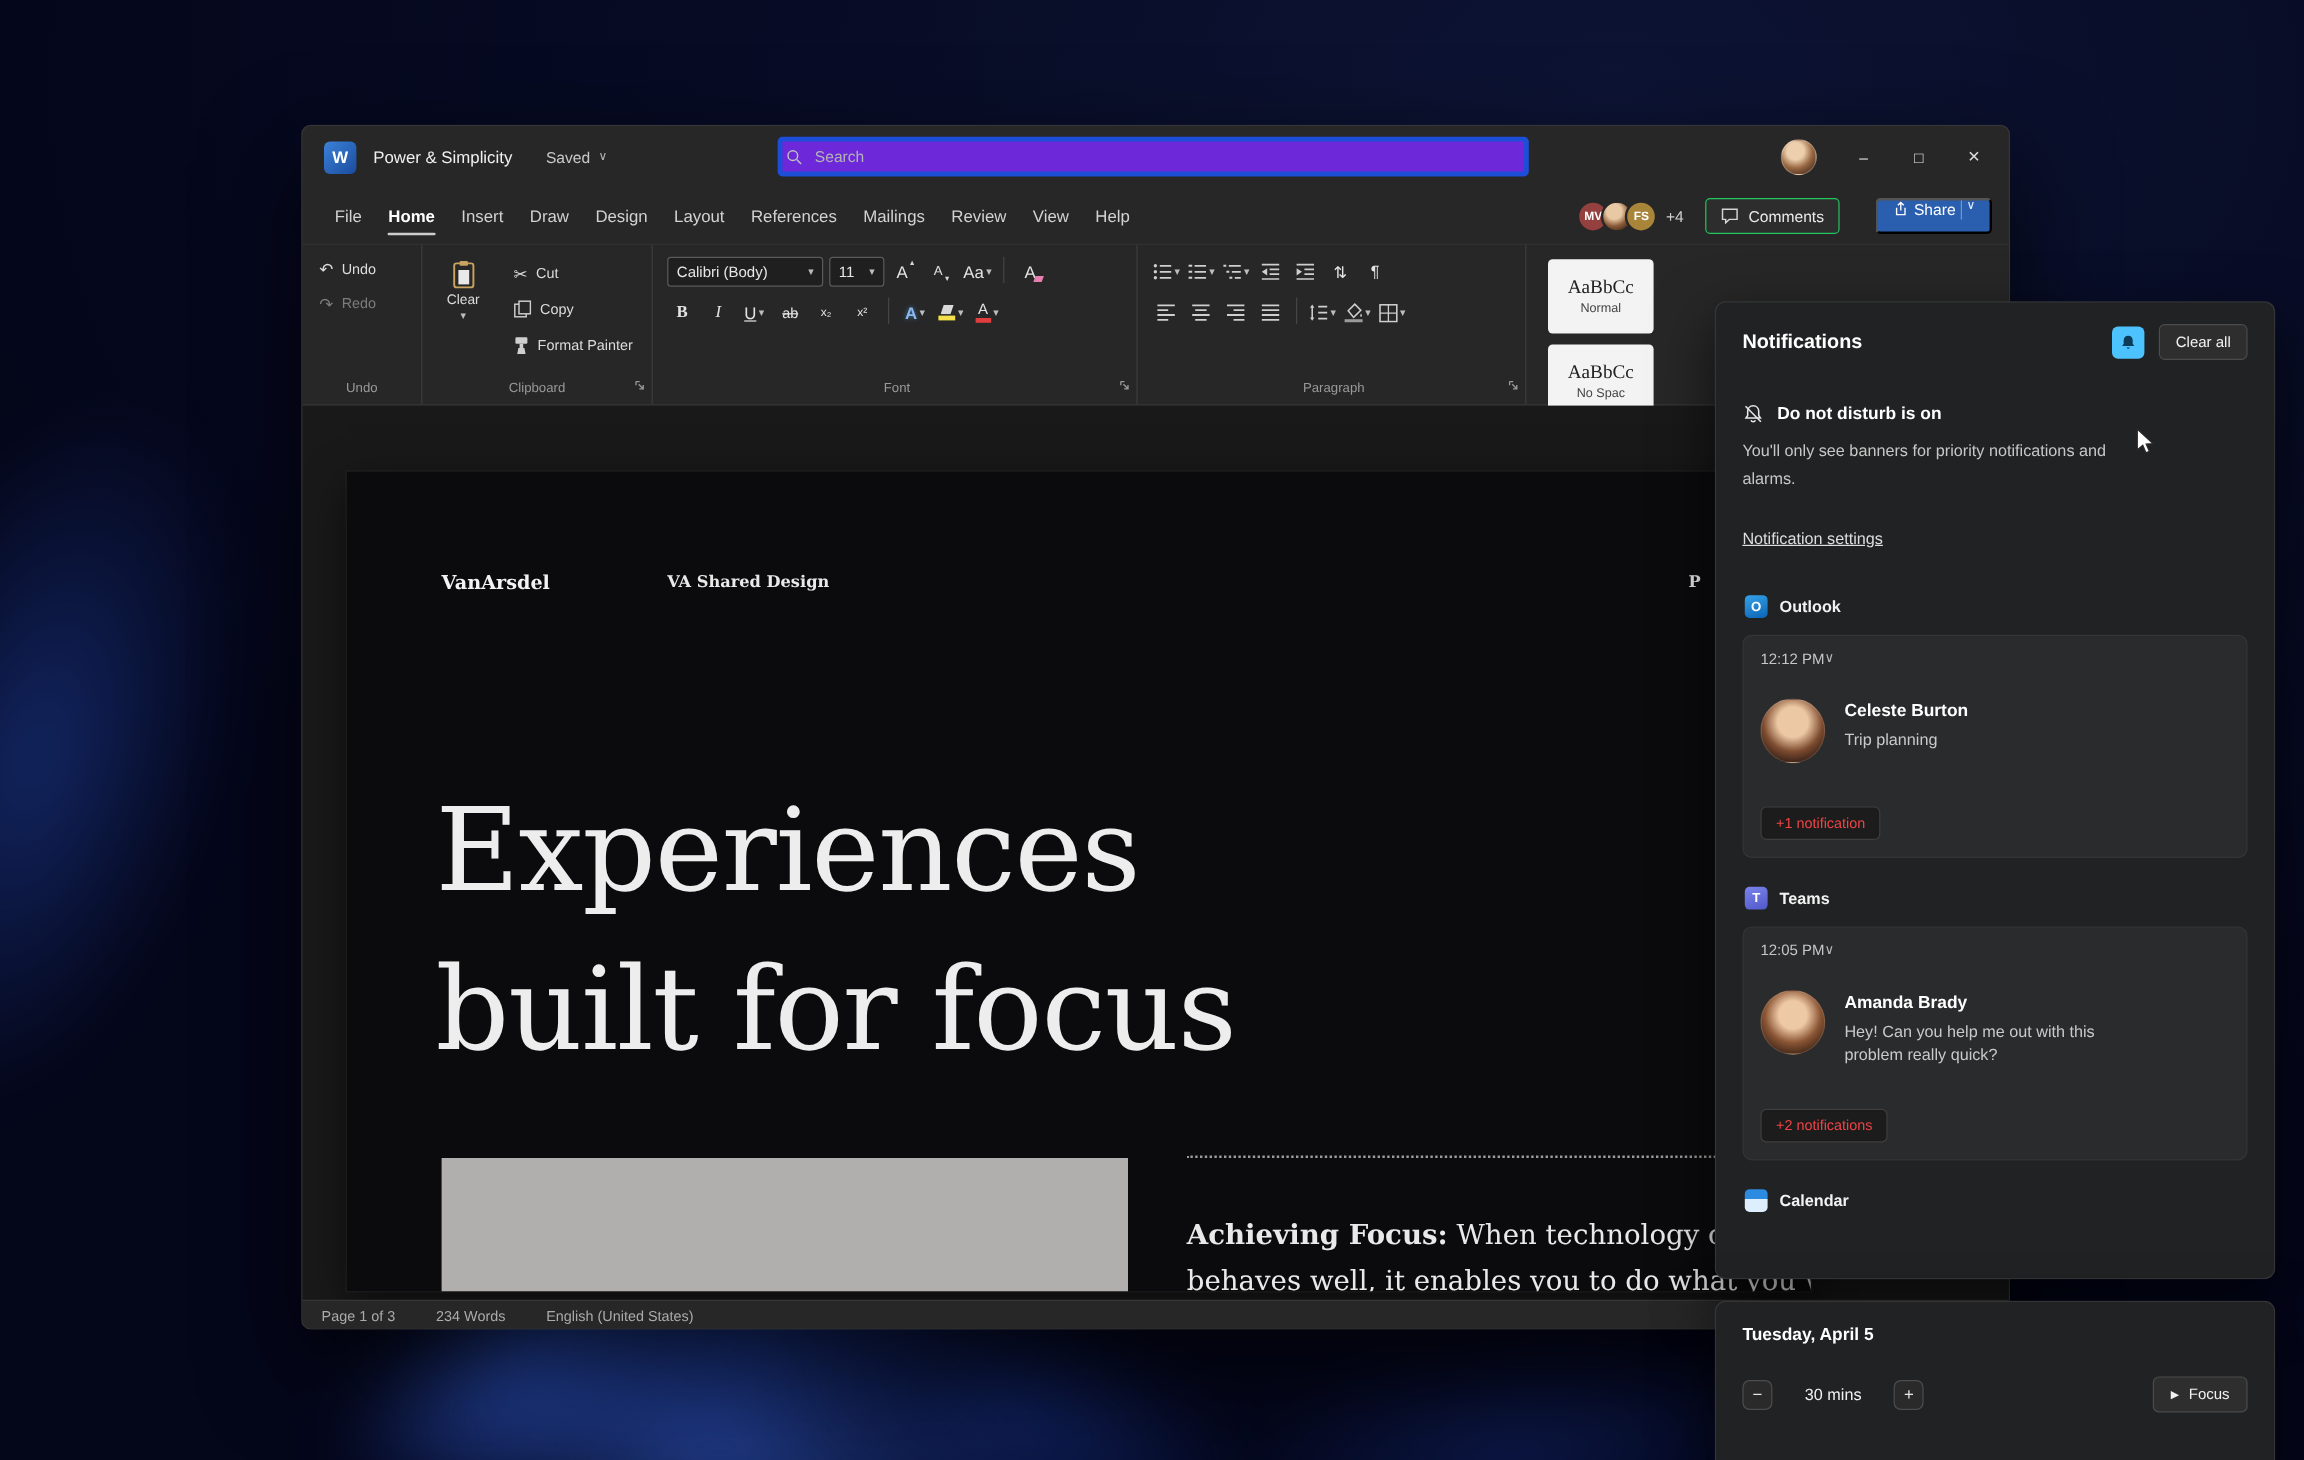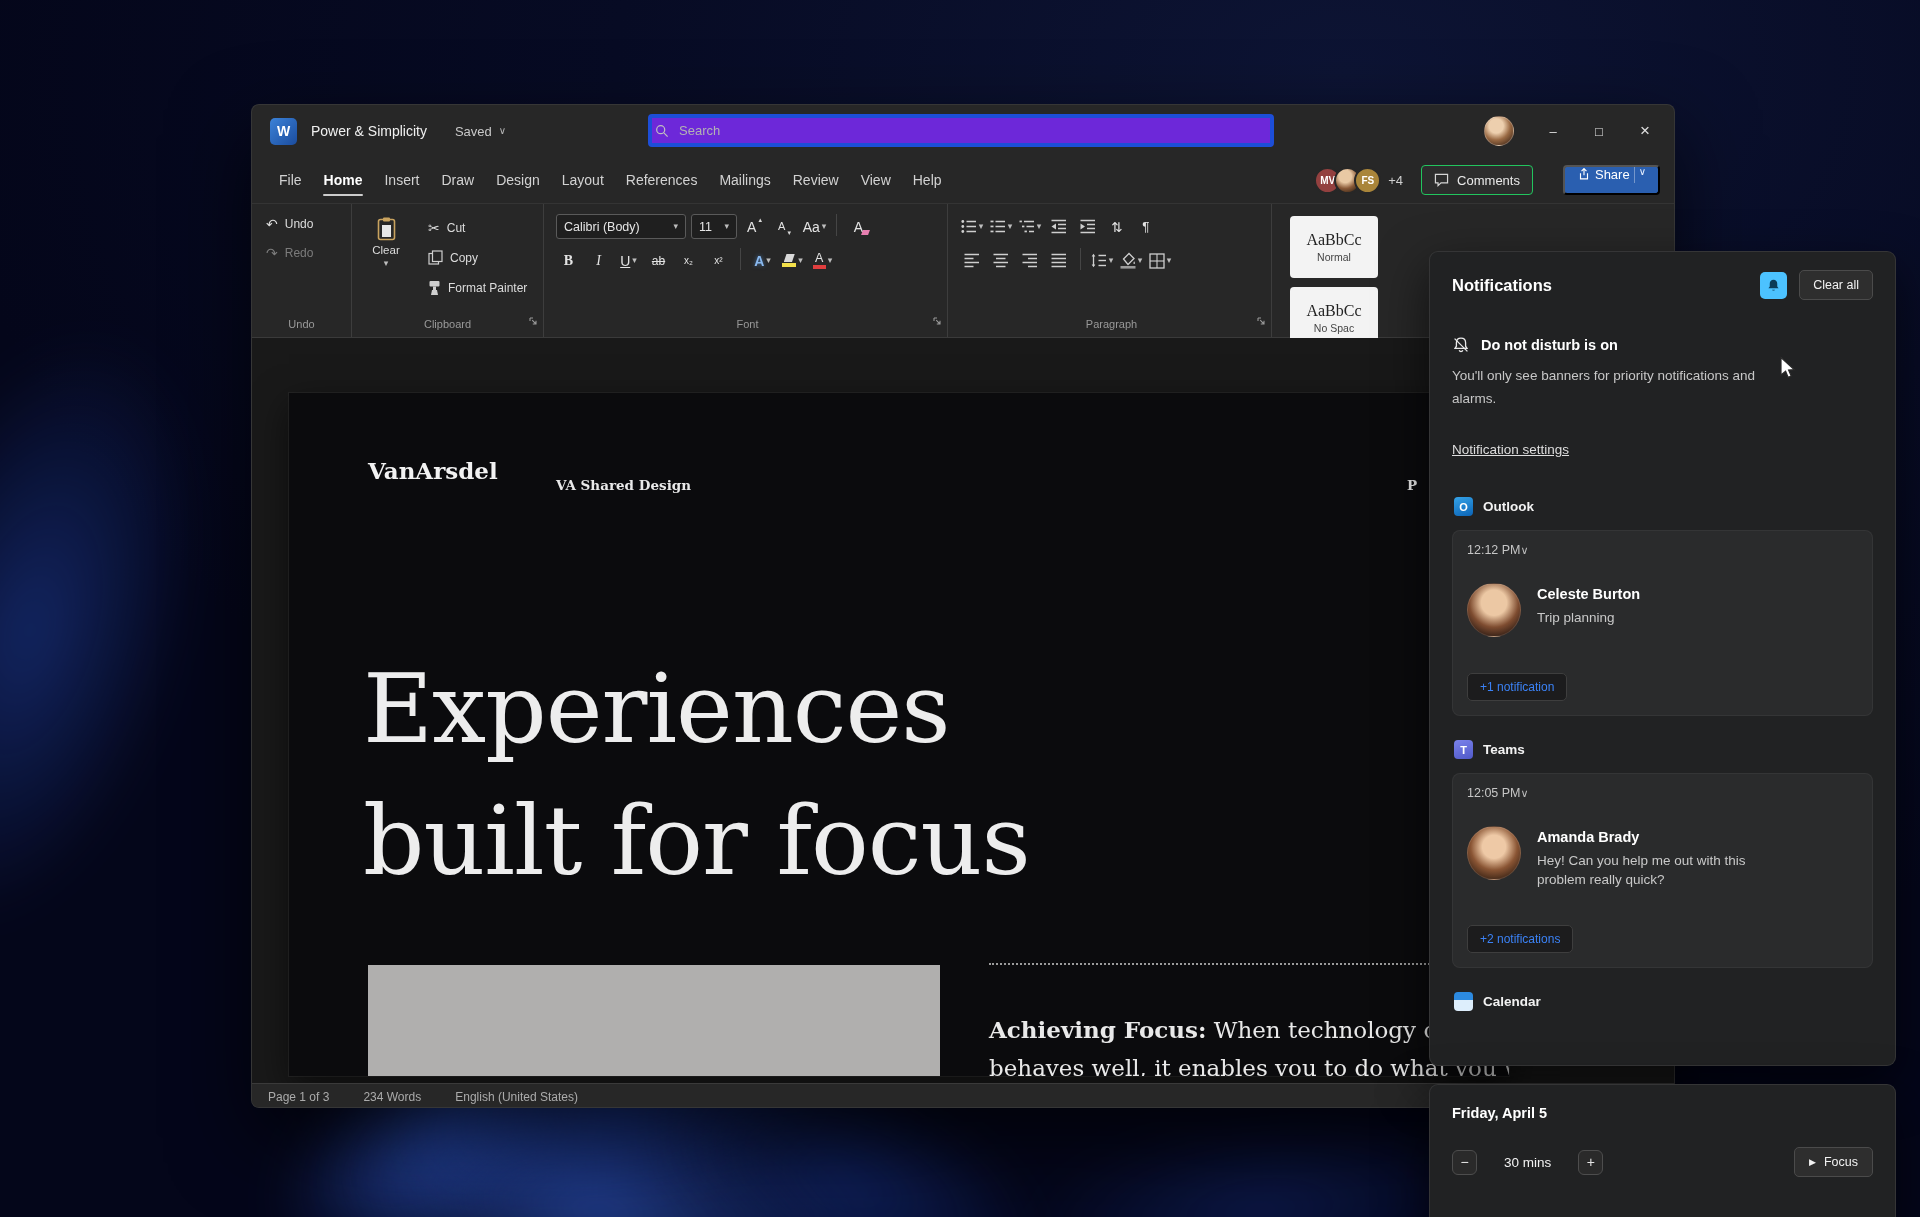--- a/index.html
+++ b/index.html
@@ -97,21 +97,21 @@
   .vdiv{width:1px;height:22px;background:#454545;margin:0 4px}
   .stcards{display:flex;flex-direction:column;gap:9px;padding-top:2px}
   .stcard{width:88px;height:62px;background:#f3f3f3;border-radius:4px;border:0;display:flex;flex-direction:column;
     align-items:center;justify-content:center;gap:3px;font-family:inherit}
   .stprev{font-family:"Liberation Serif",serif;font-size:16px;color:#222;line-height:1}
   .stname{font-size:10.5px;color:#444}
   
   .canvas{height:745px;background:#191919;position:relative;overflow:hidden}
   .page{position:absolute;left:37px;top:55px;width:1220px;height:683px;background:#0b0b0d;overflow:hidden;
     box-shadow:0 0 0 1px rgba(255,255,255,.05),0 12px 34px rgba(0,0,0,.55)}
-  .doc-logo{position:absolute;left:79px;top:64px;font-family:"DejaVu Serif",serif;font-weight:700;font-size:23px;color:#f2f2f2}
+  .doc-logo{position:absolute;left:79px;top:83px;font-family:"DejaVu Serif",serif;font-weight:700;font-size:16px;color:#f2f2f2}
   .doc-headc{position:absolute;left:267px;top:84px;font-family:"DejaVu Serif",serif;font-weight:700;font-size:13.5px;color:#e9e9e9}
   .doc-headr{position:absolute;left:1118px;top:84px;font-family:"DejaVu Serif",serif;font-weight:700;font-size:13.5px;color:#e9e9e9}
   .doc-heading{position:absolute;left:74px;top:250px;font-family:"DejaVu Serif",serif;font-size:96px;
     line-height:132px;color:#ededed;letter-spacing:-1px;white-space:nowrap}
   .doc-img{position:absolute;left:79px;top:572px;width:572px;height:140px;background:#b0afae}
   .doc-rule{position:absolute;left:700px;top:570px;width:505px;border-top:2px dotted #9b9b9b}
   .doc-body{position:absolute;left:700px;top:618px;font-family:"DejaVu Serif",serif;font-size:23px;
     line-height:38px;color:#e9e9e9;white-space:nowrap}
   .doc-body b{font-weight:700}
   
@@ -140,21 +140,21 @@
   .trow{display:flex;align-items:center;gap:0;font-size:12.5px;color:#c6c6c6;margin-bottom:26px}
   .trow .chev{font-size:11px;color:#bdbdbd;background:none;border:0}
   .nmain{display:flex;gap:16px}
   .navatar{width:54px;height:54px;border-radius:50%;flex:none;border:1px solid rgba(255,255,255,.12)}
   .navatar.celeste{background:radial-gradient(circle at 50% 36%,#ecc8a4 0 30%,#7e4c30 58%,#221510 88%)}
   .navatar.amanda{background:radial-gradient(circle at 50% 38%,#eec9a6 0 28%,#8a5534 56%,#2d1b10 88%)}
   .nname{font-size:14.5px;font-weight:700;color:#fff;margin:3px 0 6px}
   .nmsg{font-size:13.5px;color:#c9c9c9;line-height:19px;white-space:normal}
   .nmsg.wrap{max-width:248px}
   .chip{display:inline-block;margin-top:36px;height:28px;line-height:26px;padding:0 12px;background:#1c1c1d;
-    border:1px solid #3e3e3e;border-radius:5px;font-size:12px;color:#3b82f6;font-family:inherit}
+    border:1px solid #3e3e3e;border-radius:5px;font-size:12px;color:#ef4444;font-family:inherit}
   
   .focus{position:absolute;left:1429px;top:1084px;width:467px;height:150px;background:#212223;
     border:1px solid rgba(255,255,255,.09);border-radius:9px;box-shadow:0 18px 50px rgba(0,0,0,.6);
     z-index:40;padding:20px 22px}
   .fc-date{font-size:14.5px;font-weight:700;color:#fff}
   .fc-row{display:flex;align-items:center;margin-top:26px}
   .stepper{width:25px;height:25px;border:1px solid #4d4d4d;border-radius:6px;display:flex;align-items:center;
     justify-content:center;font-size:14px;color:#e6e6e6;background:#2a2a2a;font-family:inherit}
   .fc-dur{margin:0 27px;font-size:13.5px;color:#f2f2f2}
   .btn-focus{margin-left:auto;height:30px;padding:0 14px;background:#2e2e2e;border:1px solid #4b4b4b;
@@ -597,21 +597,21 @@
       <button class="chip">+2 notifications</button>
     </div>
 
     <div class="app-head">
       <span class="app-ic calendar"></span>
       <span>Calendar</span>
     </div>
   </aside>
 
   <aside class="focus">
-    <div class="fc-date">Friday, April 5</div>
+    <div class="fc-date">Tuesday, April 5</div>
     <div class="fc-row">
       <button class="stepper">−</button>
       <span class="fc-dur">30 mins</span>
       <button class="stepper">+</button>
       <button class="btn-focus">
         <span class="play">▶</span>
         <span>Focus</span>
       </button>
     </div>
   </aside>

